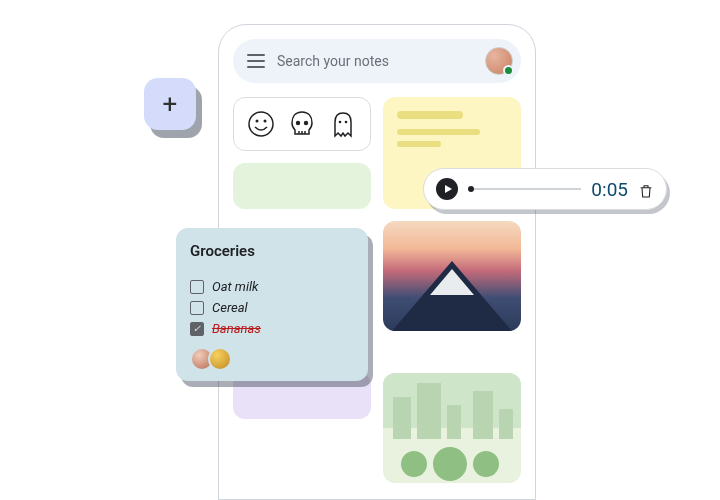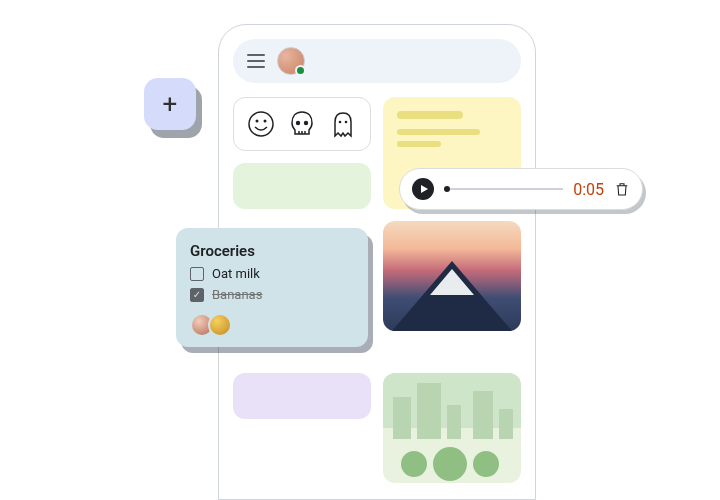--- a/index.html
+++ b/index.html
@@ -125,51 +125,51 @@
     position: absolute;
     left: 176px; top: 228px;
     width: 192px;
     background: #cfe3e9;
     border-radius: 12px;
     padding: 14px 14px 10px 14px;
     box-shadow: 5px 6px 0 rgba(40,50,70,0.4);
     font-size: 13px;
     color: #202124;
   }
-  .groceries h3 { font-size: 15px; font-weight: 600; margin-bottom: 3px; }
-  .gitem { display: flex; align-items: center; gap: 8px; padding: 3px 0; }
+  .groceries h3 { font-size: 15px; font-weight: 600; margin-bottom: 16px; }
+  .gitem { display: flex; align-items: center; gap: 8px; padding: 3px 0; font-style: italic; }
   .gitem .box {
     width: 14px; height: 14px; border: 1.5px solid #5f6368; border-radius: 2px;
     display: flex; align-items: center; justify-content: center;
     flex-shrink: 0;
   }
   .gitem.done .box { background: #5f6368; border-color: #5f6368; }
   .gitem.done .box::after { content: "✓"; color: #cfe3e9; font-size: 10px; line-height: 1; }
-  .gitem.done .lbl { text-decoration: line-through; color: #737373; }
+  .gitem.done .lbl { text-decoration: line-through; color: #b91c1c; }
   .collab { display: flex; margin-top: 8px; }
   .collab .c {
     width: 24px; height: 24px; border-radius: 50%;
     border: 2px solid #cfe3e9;
     margin-right: -6px;
   }
   .collab .c1 { background: radial-gradient(circle at 35% 30%, #f3cdb9, #b56a55); }
   .collab .c2 { background: radial-gradient(circle at 35% 30%, #f7d060, #c18a20); }
 
   
   .audio {
     position: absolute;
-    left: 399px; top: 168px;
+    left: 423px; top: 168px;
     width: 244px; height: 42px;
     background: #fff;
     border: 1px solid #dadce0;
     border-radius: 21px;
     display: flex; align-items: center;
     padding: 0 12px; gap: 10px;
     box-shadow: 3px 4px 0 rgba(40,50,70,0.28);
-    font-size: 16px; color: #c2410c;
+    font-size: 19px; color: #0c4a6e;
   }
   .play {
     width: 22px; height: 22px; border-radius: 50%; background: #202124;
     display: flex; align-items: center; justify-content: center;
   }
   .play::after {
     content: ""; width: 0; height: 0;
     border-left: 7px solid #fff;
     border-top: 4px solid transparent;
     border-bottom: 4px solid transparent;
@@ -190,20 +190,21 @@
 </head>
 <body>
 
 <div class="phone">
   <div class="searchbar">
     <div class="menu-icon">
       <span></span>
         <span></span>
         <span></span>
     </div>
+    <div class="search-text">Search your notes</div>
     <div class="avatar">
       <div class="badge"></div>
     </div>
   </div>
 
   <div class="grid">
     <div class="card doodle-card">
       <svg viewBox="0 0 32 32">
           <circle cx="16" cy="16" r="12" fill="none" stroke="#202124" stroke-width="1.5"></circle>
           <circle cx="12" cy="13" r="1.5" fill="#202124"></circle>
@@ -251,20 +252,24 @@
   <span>+</span>
 </div>
 
 <div class="groceries">
   <h3>Groceries</h3>
   <div id="gitems">
       <div class="gitem">
         <span class="box"></span>
         <span class="lbl">Oat milk</span>
       </div>
+      <div class="gitem">
+        <span class="box"></span>
+        <span class="lbl">Cereal</span>
+      </div>
       <div class="gitem done">
         <span class="box"></span>
         <span class="lbl">Bananas</span>
       </div>
     </div>
   <div class="collab">
     <div class="c c1"></div>
     <div class="c c2"></div>
   </div>
 </div>

